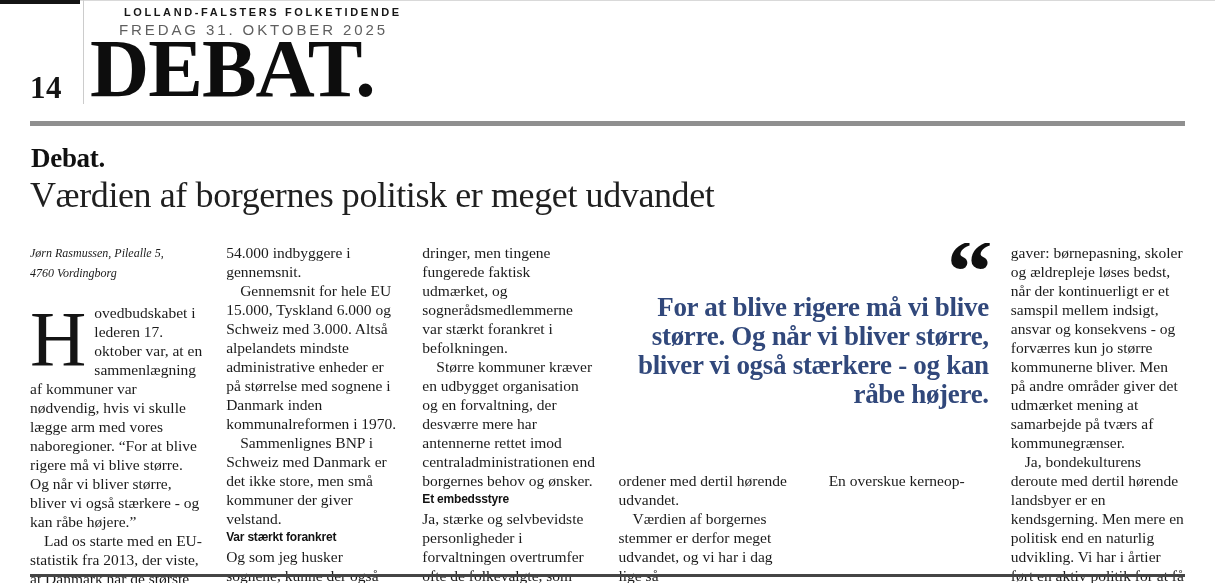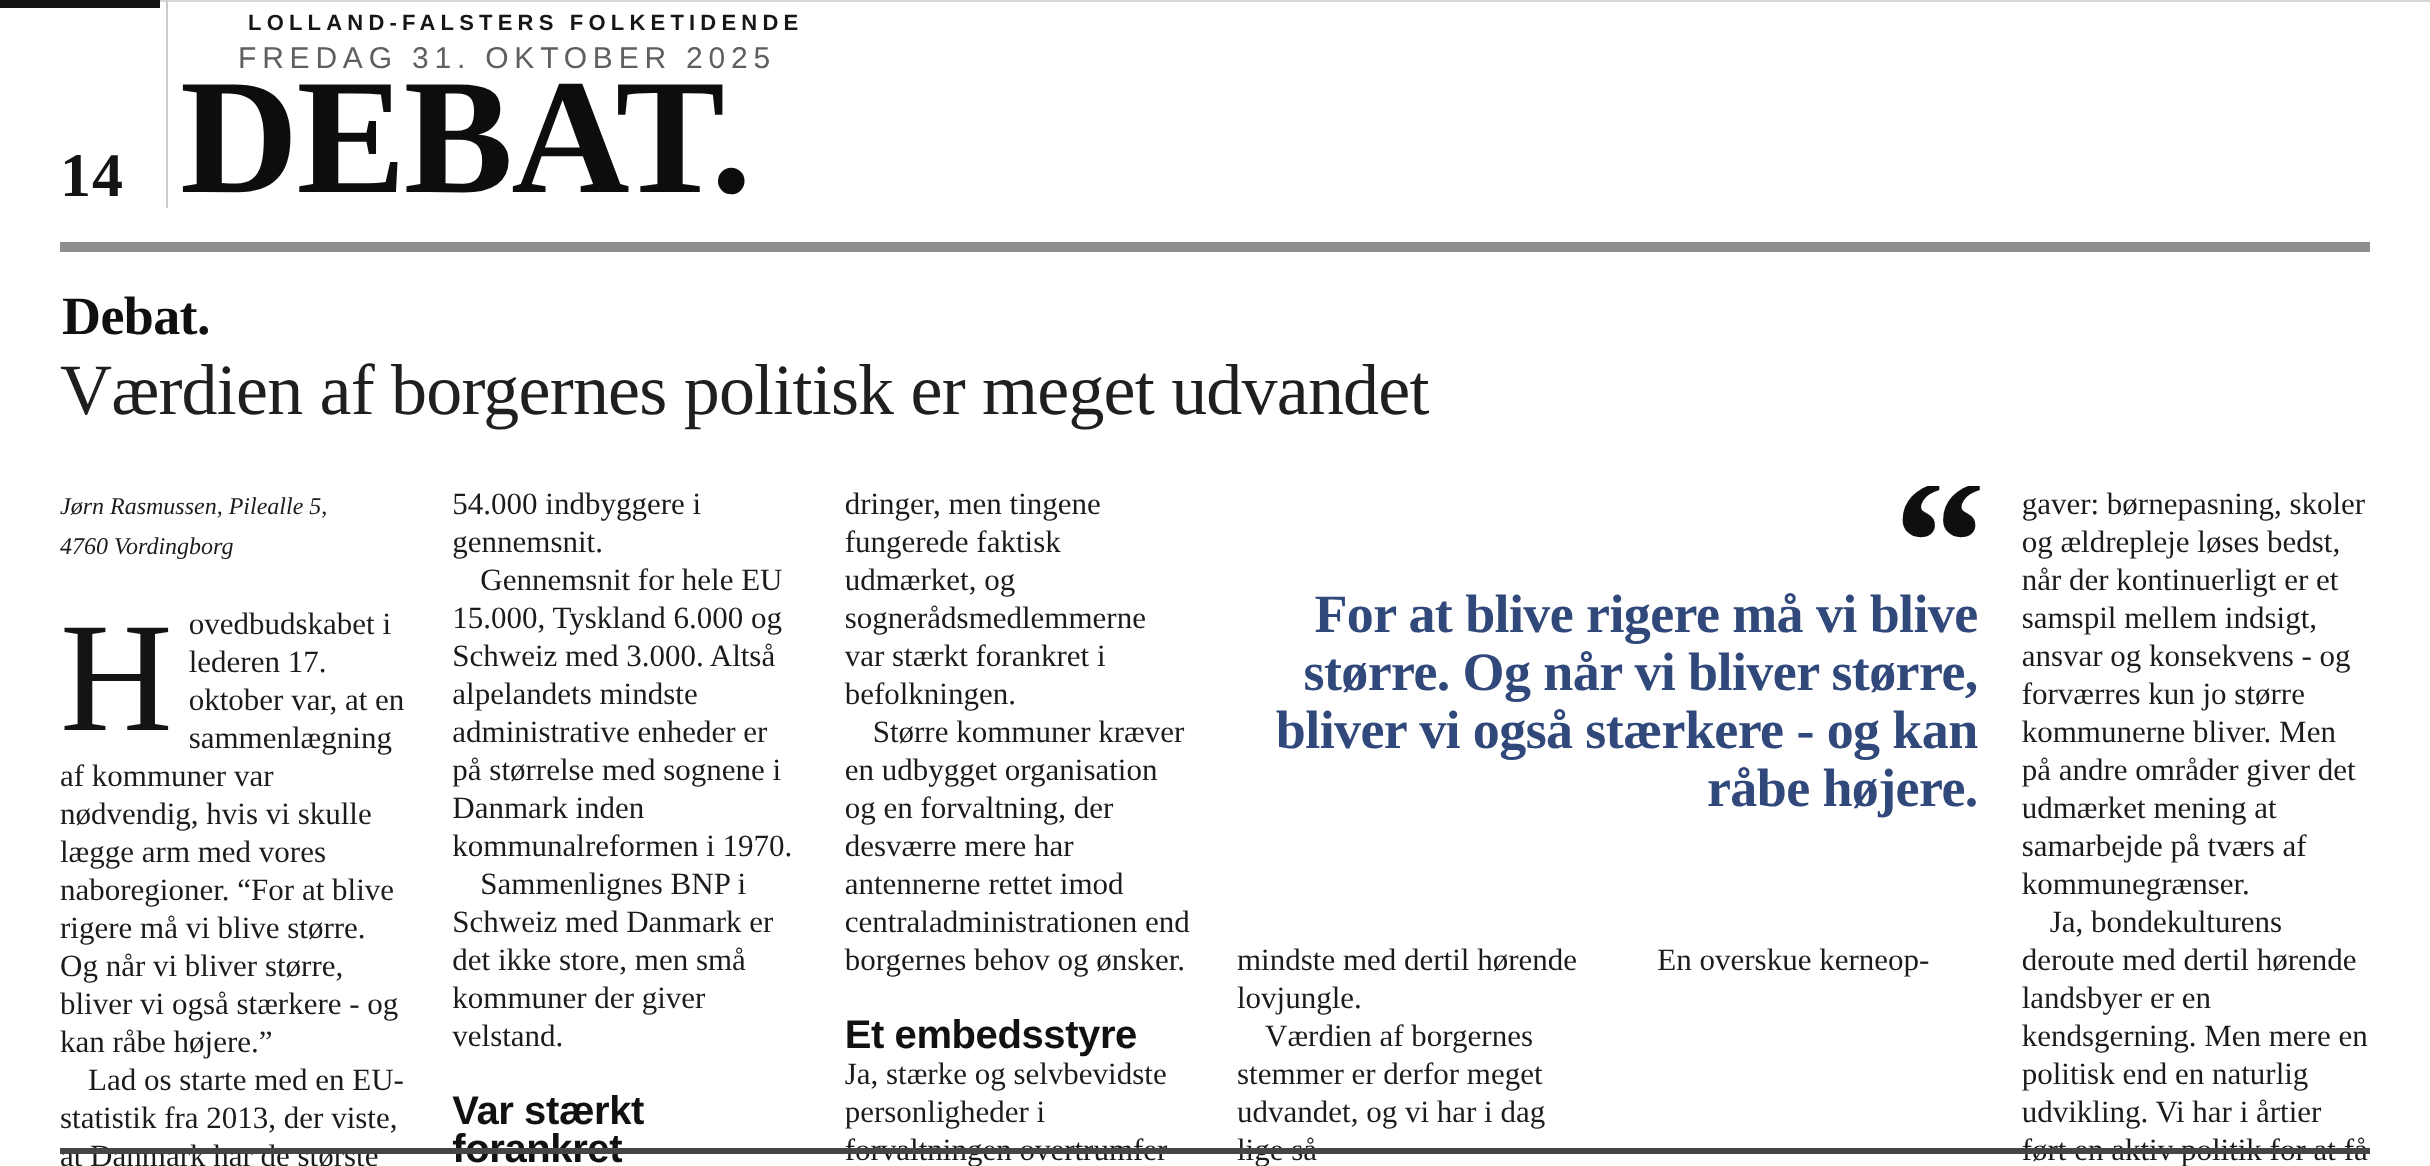--- a/index.html
+++ b/index.html
@@ -48,22 +48,22 @@
   .colC { grid-column:3; grid-row:1 / span 2; }
   .colD { grid-column:4; grid-row:2; }
   .colE { grid-column:5; grid-row:2; }
   .colF { grid-column:6; grid-row:1 / span 2; }
   .quote-cell { grid-column:4 / span 2; grid-row:1; text-align:right; }
 
   .byline { font-style:italic; font-size:12px; line-height:20px; white-space:pre-line; margin-bottom:20px; color:#1b1b1b; }
   .para { font-size:15.5px; line-height:19px; color:#1b1b1b; text-align:left; }
   .ind { text-indent:14px; }
   .subhead {
-    font-family:"Liberation Sans", sans-serif; font-size:20px; font-weight:700;
-    line-height:19px; margin-top:19px; color:#111111; letter-spacing:-0.2px;
+    font-family:"Liberation Sans", sans-serif; font-size:12px; font-weight:700;
+    line-height:19px; color:#111111; letter-spacing:-0.2px;
   }
   .dropcap {
     float:left; font-size:78px; line-height:60px; padding:6px 8px 0 0; color:#141414;
   }
   
   .quote-glyph {
     font-size:92px; font-weight:700; line-height:0.62; color:#0f0f0f;
     height:44px; overflow:hidden; margin-right:-4px;
   }
   .quote-text {
@@ -113,21 +113,21 @@
       <div class="subhead">Et embedsstyre</div>
       <p class="para">Ja, stærke og selvbevidste personligheder i forvaltningen overtrumfer ofte de folkevalgte, som slet ikke kan overskue omfattende dags-</p>
     </div>
 
     <div class="quote-cell">
       <div class="quote-glyph">“</div>
       <div class="quote-text" style="color: rgb(49, 72, 123);">For at blive rigere må vi blive større. Og når vi bliver større, bliver vi også stærkere - og kan råbe højere.</div>
     </div>
 
     <div class="colD">
-      <p class="para">mindste med dertil hørende lovjungle.</p>
+      <p class="para">ordener med dertil hørende udvandet.</p>
       <p class="para ind">Værdien af borgernes stemmer er derfor meget udvandet, og vi har i dag lige så</p>
     </div>
 
     <div class="colE">
       <p class="para ind">En overskue kerneop-</p>
     </div>
 
     <div class="colF">
       <p class="para">gaver: børnepasning, skoler og ældrepleje løses bedst, når der kontinuerligt er et samspil mellem indsigt, ansvar og konsekvens - og forværres kun jo større kommunerne bliver. Men på andre områder giver det udmærket mening at samarbejde på tværs af kommunegrænser.</p>
       <p class="para ind">Ja, bondekulturens deroute med dertil hørende landsbyer er en kendsgerning. Men mere en politisk end en naturlig udvikling. Vi har i årtier ført en aktiv politik for at få folk til at flytte til byerne.</p>

